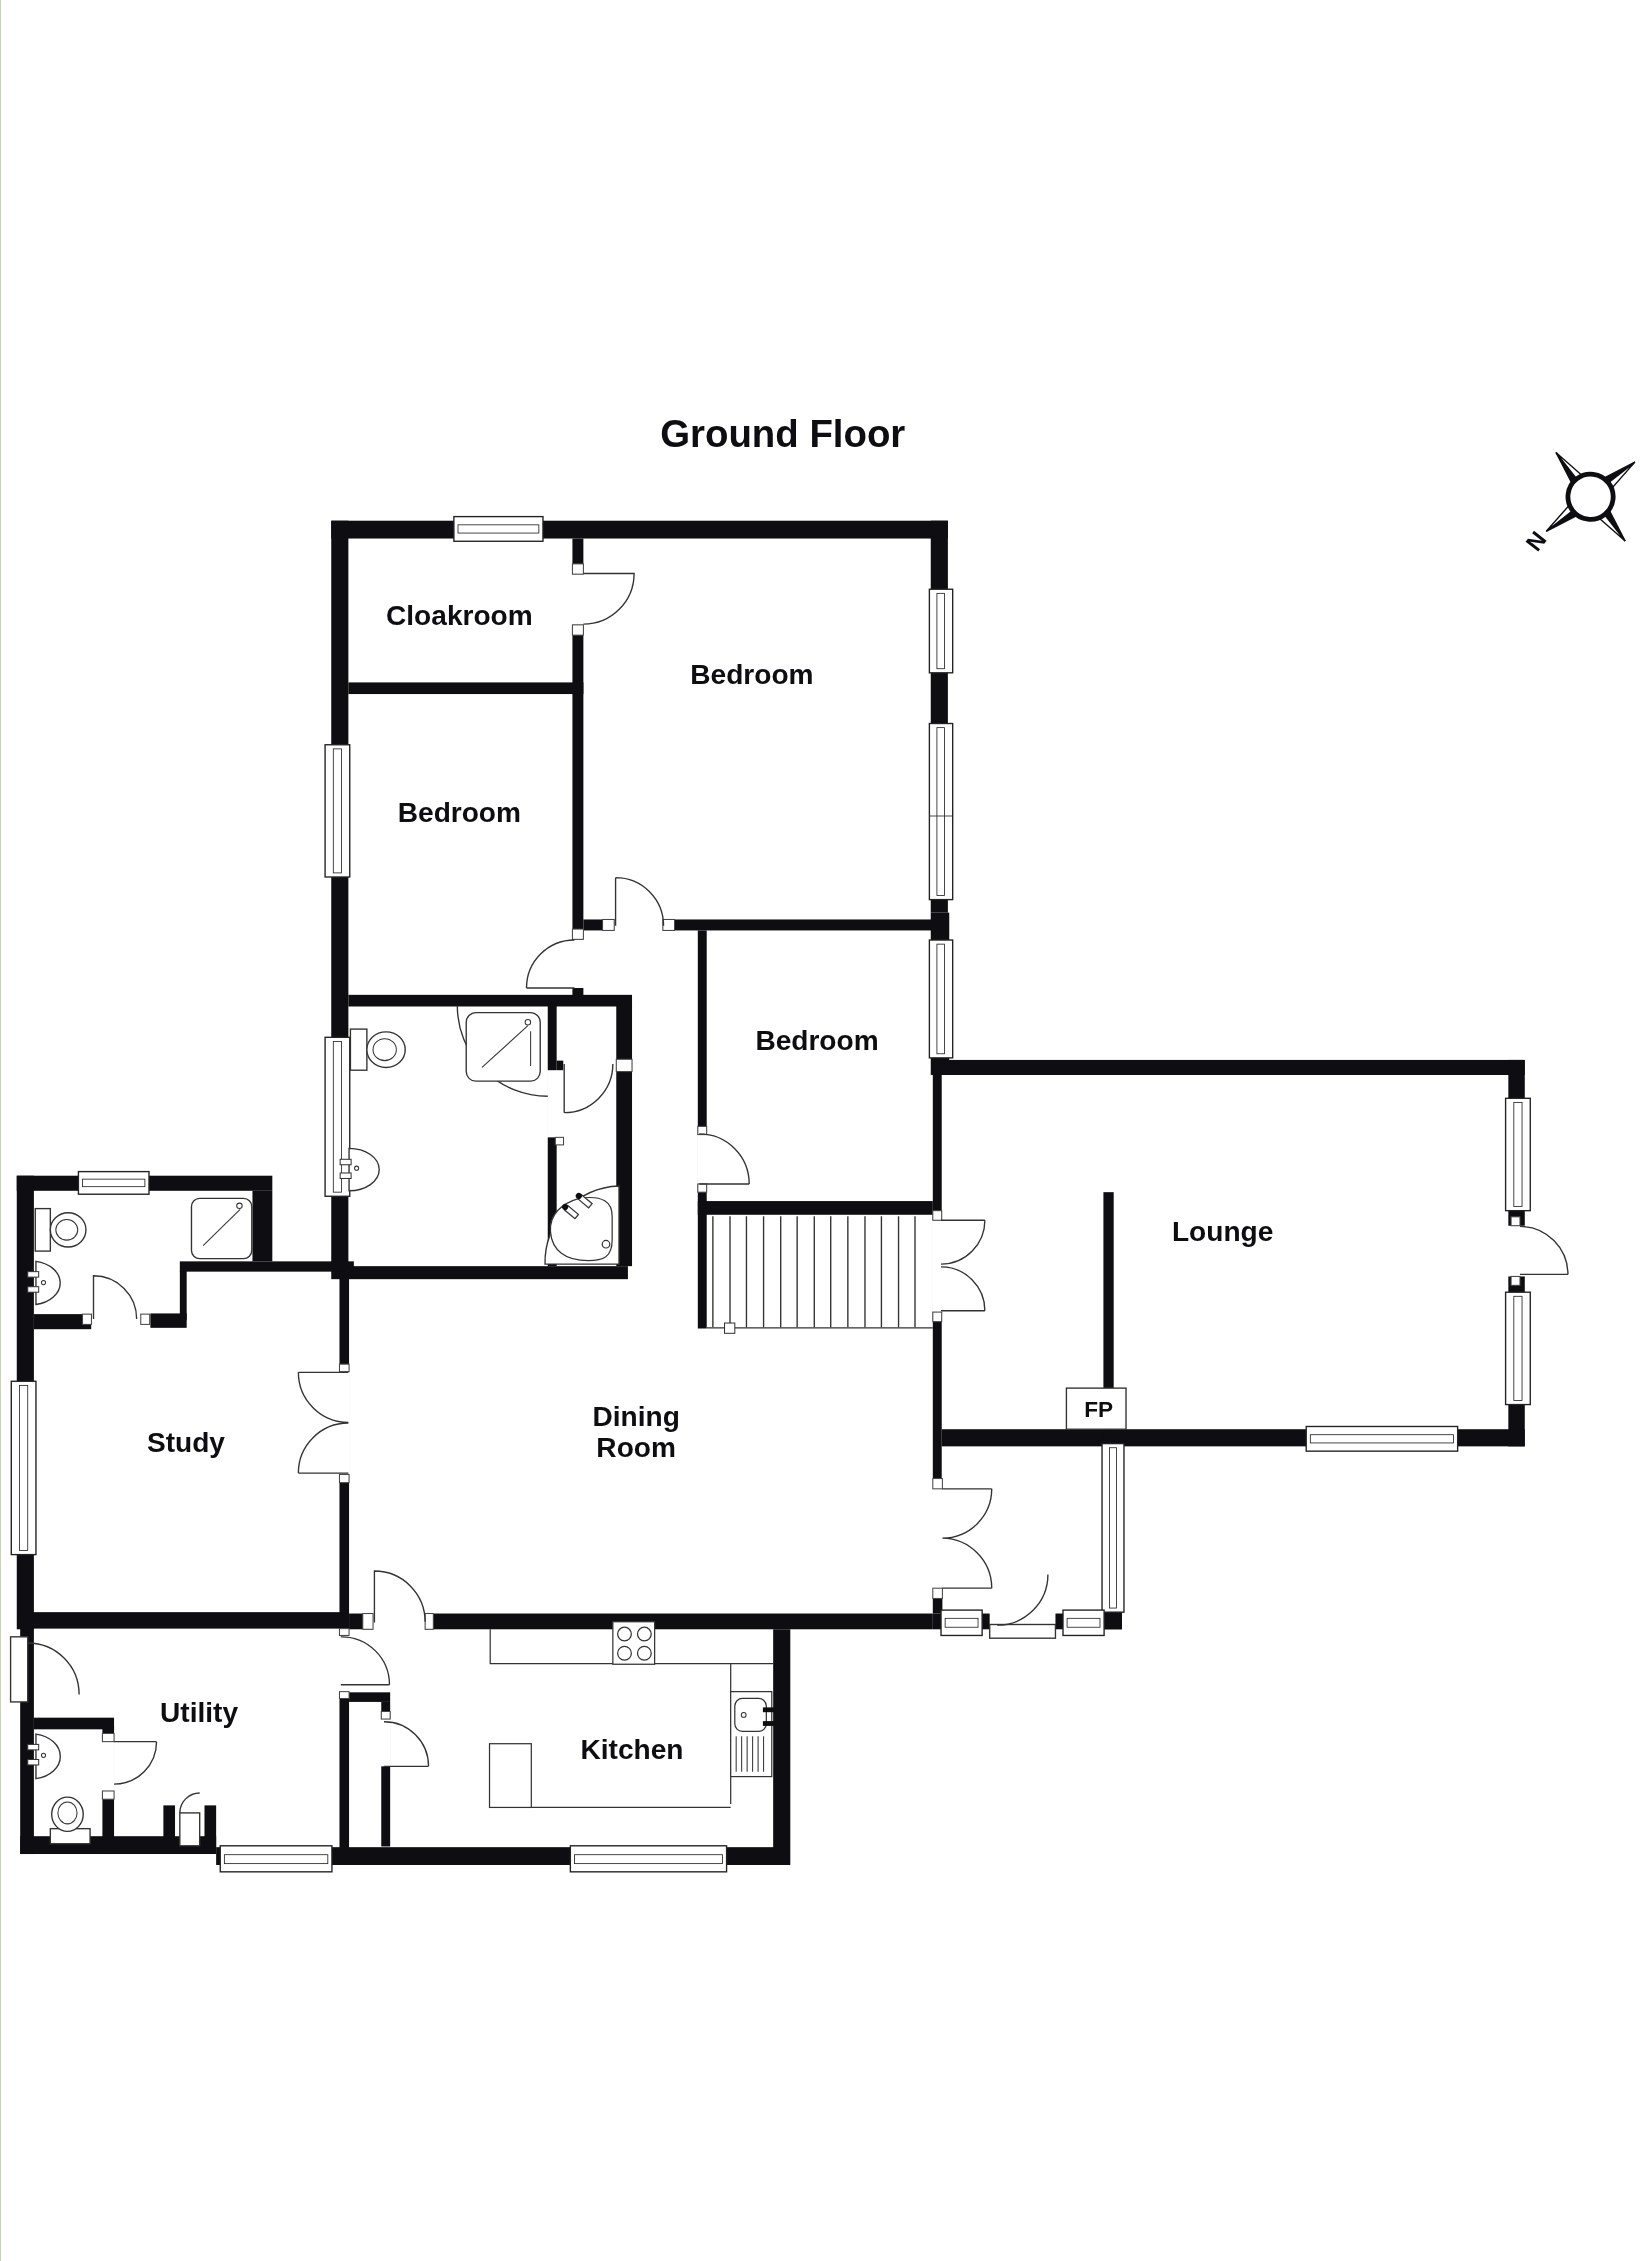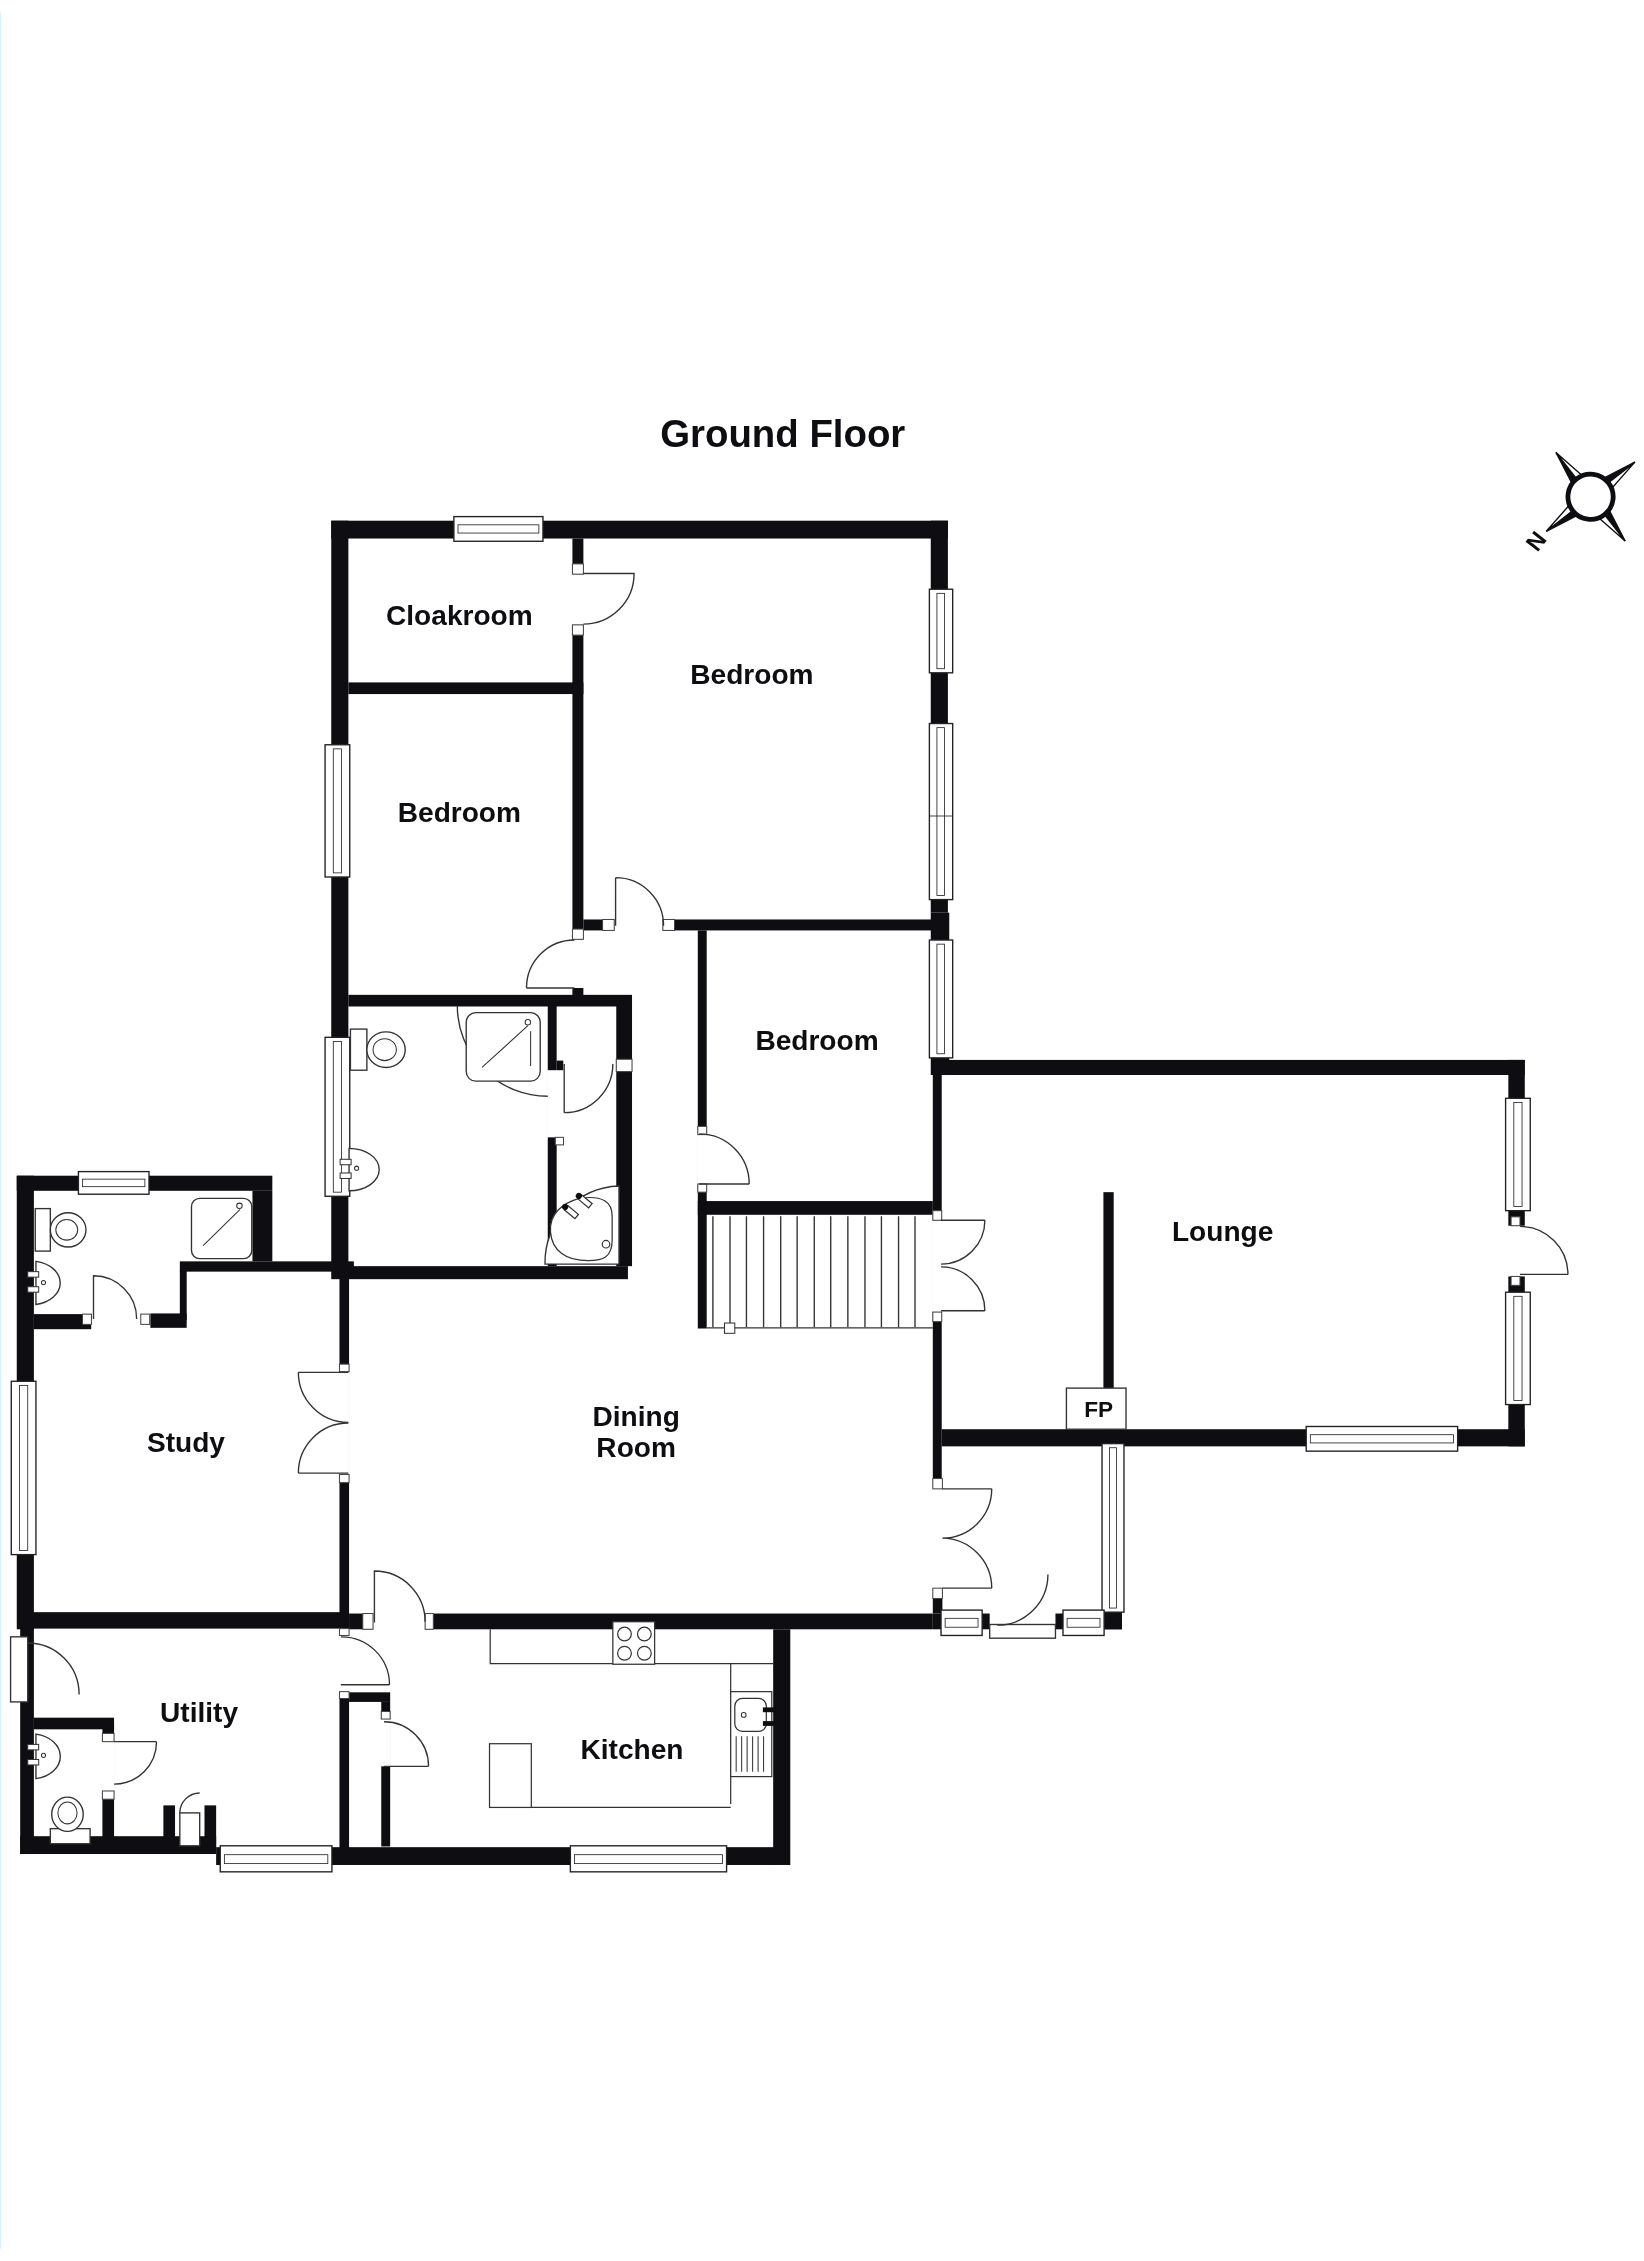--- a/index.html
+++ b/index.html
@@ -1,16 +1,16 @@
 <!DOCTYPE html>
 <html style="font-size:11px"><head>
 <meta charset="utf-8">
 <style>
 html,body{margin:0;padding:0;background:#fff;}
-#page{width:1645px;height:2261px;position:relative;background:#7dd3fc;border-radius:16px;}
+#page{width:1645px;height:2261px;position:relative;background:#4d7c0f;}
 svg{display:block;}
 text{font-family:"Liberation Sans", sans-serif;fill:#0d0d12;}
 .lbl{font-weight:bold;font-size:41px;}
 .ttl{font-weight:bold;font-size:56px;}
 </style>
 </head>
 <body>
 <div id="page">
 <svg width="1645" height="2261" viewBox="0 0 2400 3300">
 

